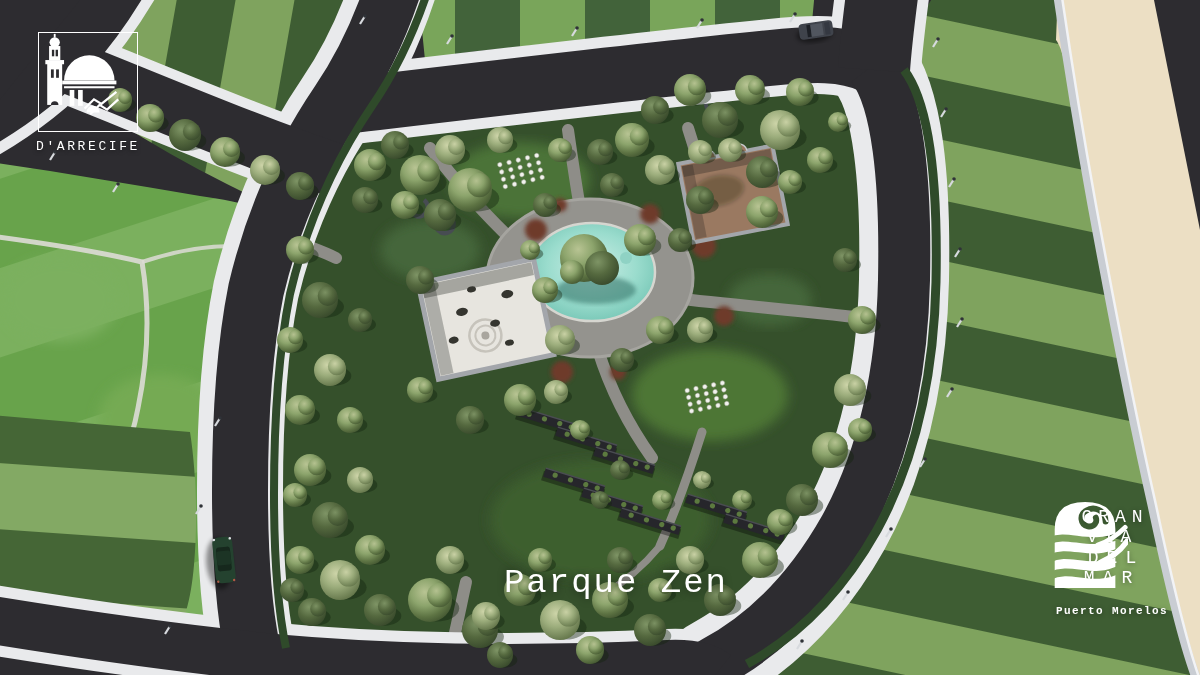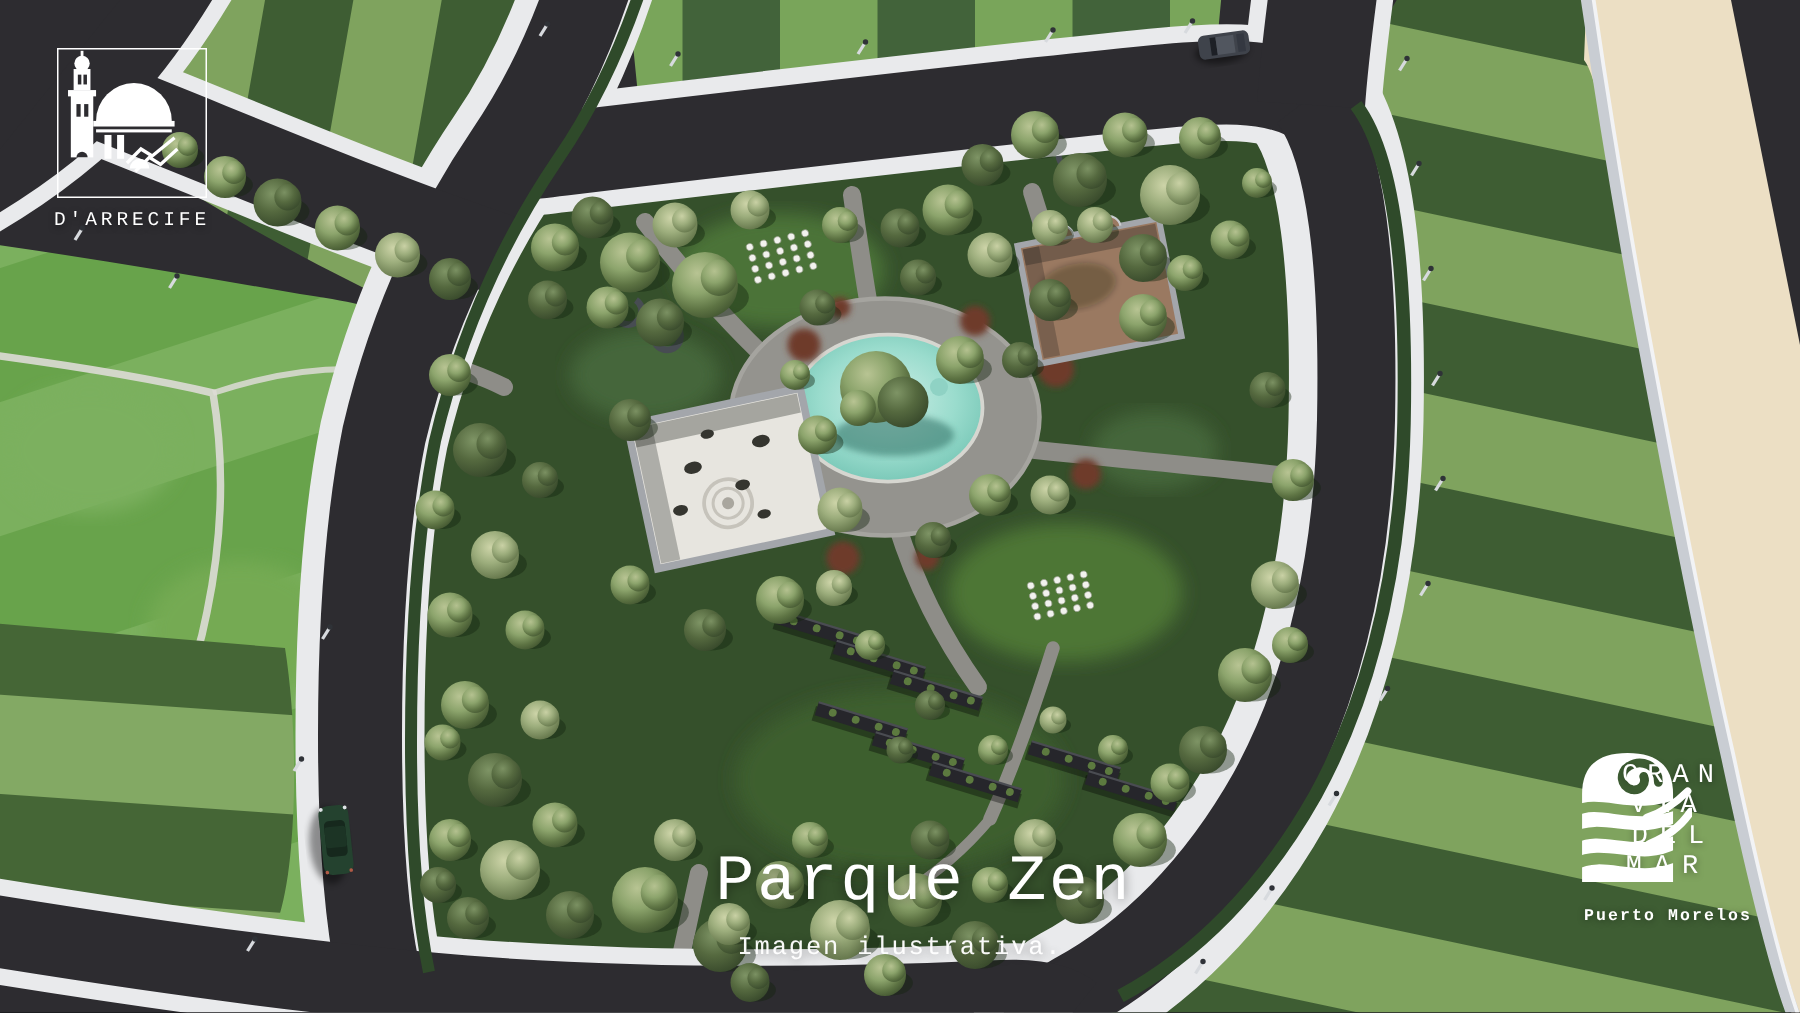--- a/index.html
+++ b/index.html
@@ -17,21 +17,21 @@
   .s-road{stroke:var(--asphalt);fill:none} .s-walk{stroke:var(--sidewalk);fill:none}
   .s-hedge{stroke:var(--hedge);fill:none} .s-path{stroke:var(--path);fill:none} .s-curb{stroke:var(--curb);fill:none}
   
   .ovl{position:absolute;color:var(--text,#fff);}
   .badge{left:36px;top:32px;width:104px;text-align:center;}
   .badge .frame{width:100px;height:100px;border:1.6px solid var(--text);margin:0 auto;
                 box-sizing:border-box;display:flex;align-items:center;justify-content:center;}
   .badge .caption{margin-top:7px;font-size:13px;letter-spacing:2.6px;
                   text-shadow:0 1px 4px rgba(0,0,0,.5);}
   .title-block{left:0;right:0;top:566px;text-align:center;text-shadow:0 1px 8px rgba(0,0,0,.45);}
-  .title-block .title{font-size:43px;font-weight:400;letter-spacing:2px;line-height:1;padding-left:32px;}
+  .title-block .title{font-size:34px;font-weight:400;letter-spacing:2px;line-height:1;padding-left:32px;}
   .title-block .subtitle{margin-top:14px;font-size:17px;letter-spacing:1.2px;opacity:.96;}
   .brand{left:1046px;top:500px;width:132px;text-align:center;
          text-shadow:0 1px 5px rgba(0,0,0,.4);}
   .brand .l1{margin-top:8px;font-size:18px;letter-spacing:6px;text-indent:6px;line-height:1.1;}
   .brand .l2{font-size:18px;letter-spacing:8px;text-indent:8px;line-height:1.15;}
   .brand .l3{margin-top:16px;font-size:11px;font-weight:bold;letter-spacing:1.4px;}
 </style>
 </head>
 <body>
 
@@ -759,21 +759,20 @@
         <rect x="21" y="19" width="2.5" height="7" fill="#2d2c30"></rect>
         <path d="M16,78 a4,4 0 0 1 8,0 Z" fill="#2d2c30"></path>
       </g>
     </svg>
   </div>
   <div class="caption">D'ARRECIFE</div>
 </div>
 
 <div class="ovl title-block">
   <div class="title">Parque Zen</div>
-  <div class="subtitle">Imagen ilustrativa.</div>
 </div>
 
 <div class="ovl brand">
   <svg width="82" height="90" viewBox="0 0 82 92" style="display:block;margin:0 auto;">
     <path d="M8,90 L8,30 Q8,2 39,2 Q70,2 70,30 L70,90 Z" fill="#fff" mask="url(#archMask2)"></path>
     <g transform="translate(8,2)">
       <path d="M44,44 C56,40 64,34 72,26" stroke="#fff" stroke-width="5" fill="none" stroke-linecap="round"></path>
       <path d="M46,62 C58,57 68,49 74,40" stroke="#fff" stroke-width="5.5" fill="none" stroke-linecap="round"></path>
     </g>
     <defs>

